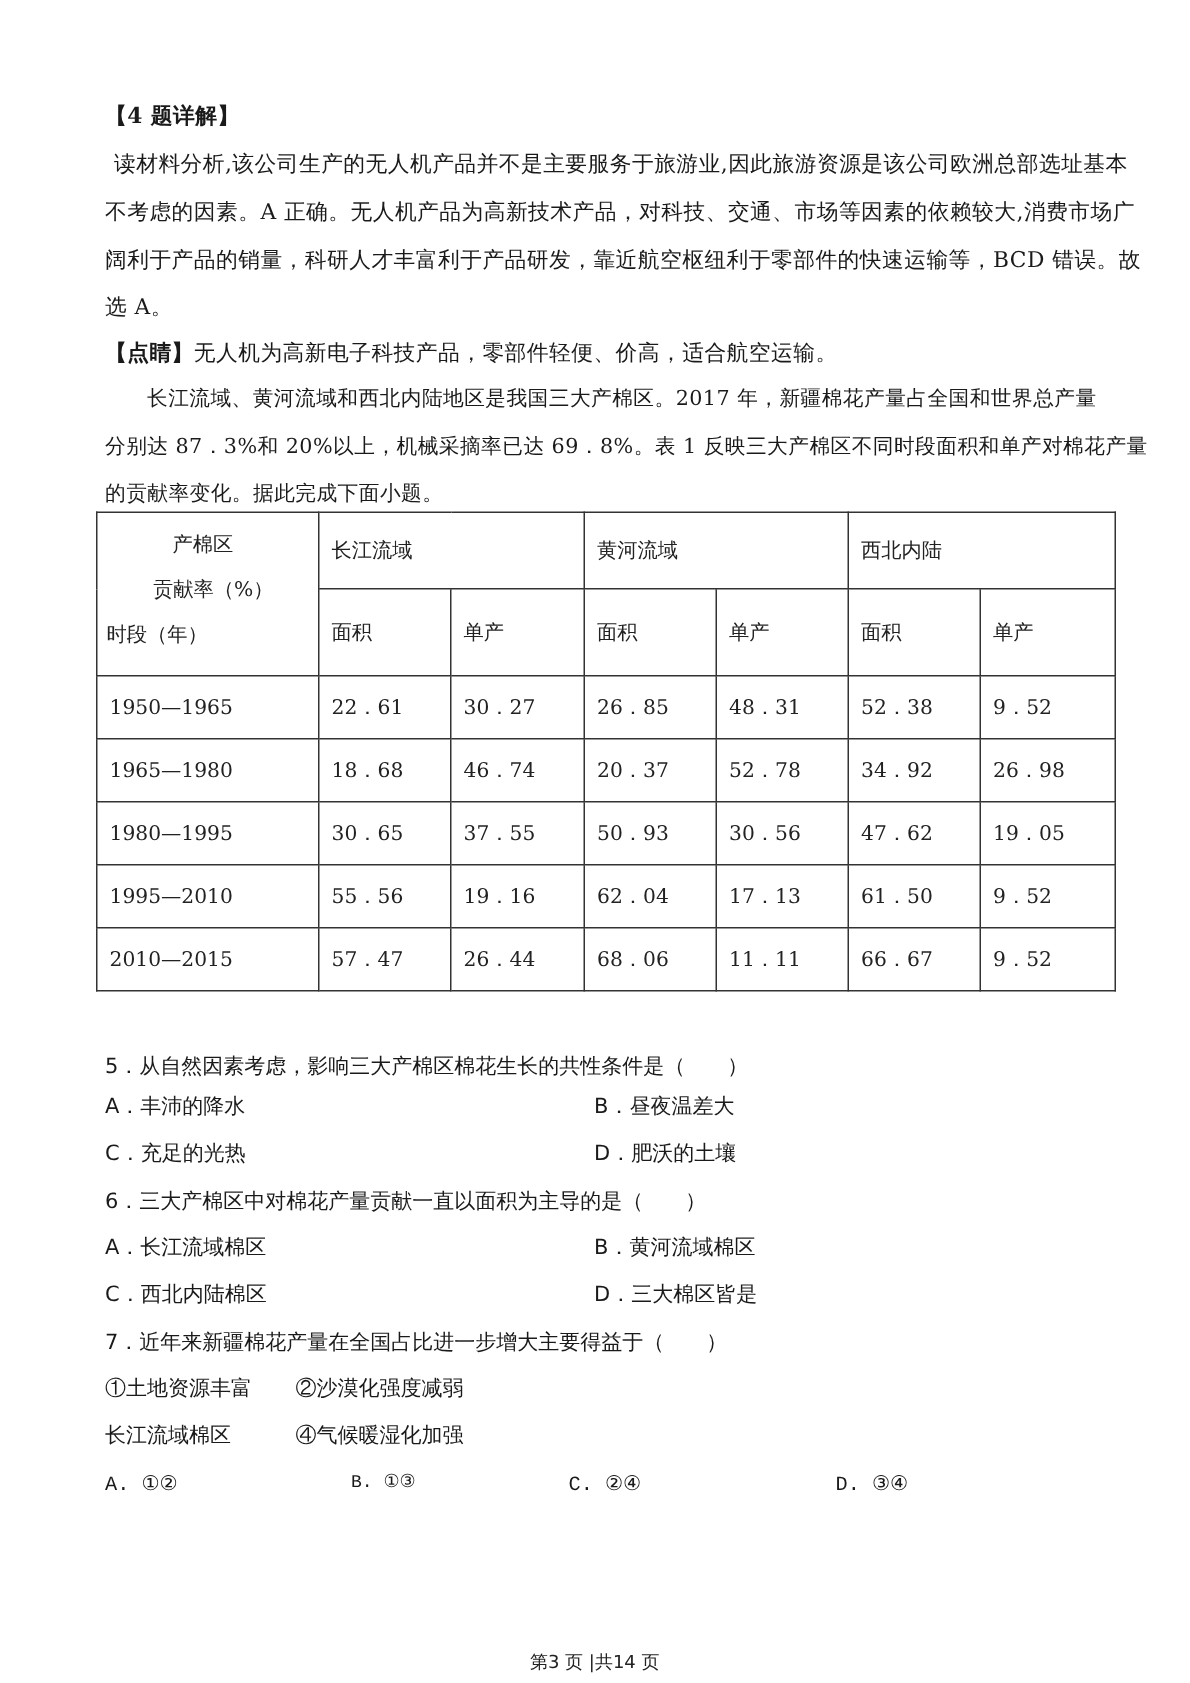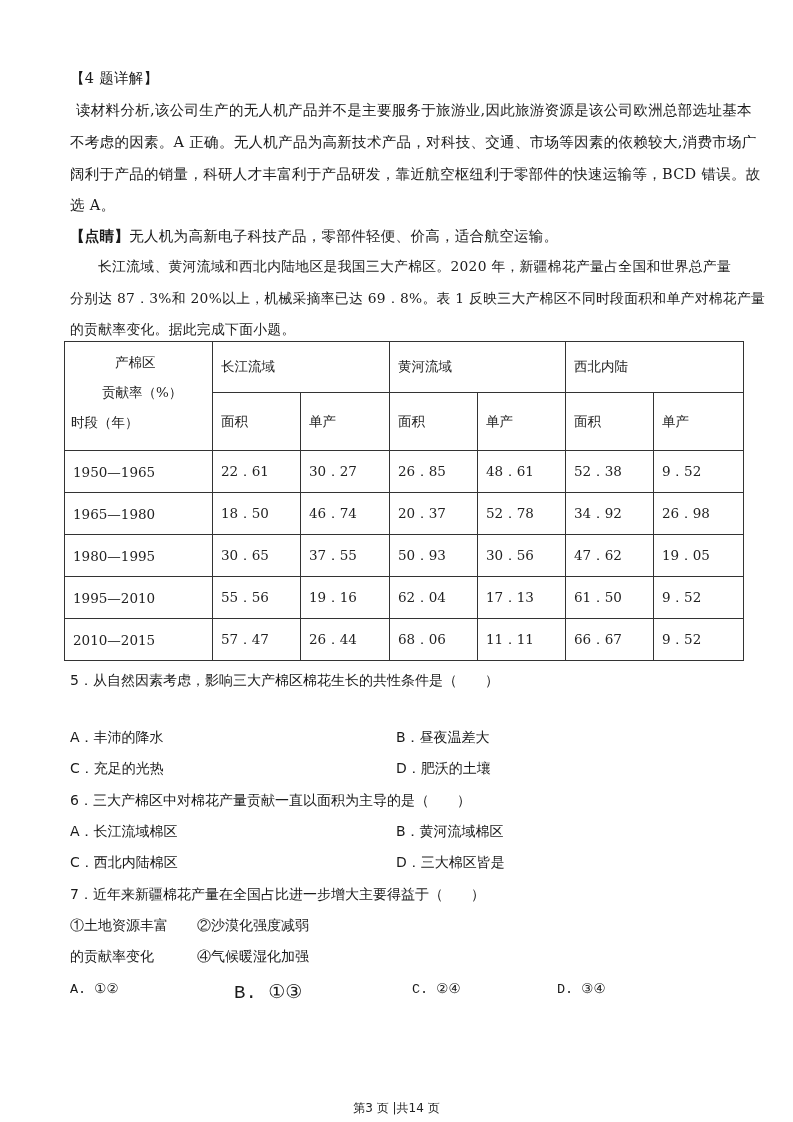--- a/index.html
+++ b/index.html
@@ -11,30 +11,30 @@
   .serif { font-family: Liberation Mono, monospace; }
   table.data { position: absolute; left: 64px; top: 341px; border-collapse: collapse;
                font-family: "DejaVu Serif", "Liberation Serif", serif; font-size: 13.5px; }
   table.data td { border: 1.3px solid #333; padding: 0 0 0 8px; vertical-align: middle; color: #222; }
   .hdr-cell { position: relative; }
   .footer { font-family: "DejaVu Sans", "Liberation Sans", sans-serif; font-size: 12px; color: #222; }
 </style>
 </head>
 <body>
 
-<div class="abs p" style="left:70px; top:62px; font-weight:normal;">【4 题详解】</div>
+<div class="abs p" style="left:70px; top:62px; font-weight:bold;">【4 题详解】</div>
 <div class="abs p" style="left:76px; top:94px;">读材料分析,该公司生产的无人机产品并不是主要服务于旅游业,因此旅游资源是该公司欧洲总部选址基本</div>
 <div class="abs p" style="left:70px; top:126px;">不考虑的因素。A 正确。无人机产品为高新技术产品，对科技、交通、市场等因素的依赖较大,消费市场广</div>
 <div class="abs p" style="left:70px; top:158px;">阔利于产品的销量，科研人才丰富利于产品研发，靠近航空枢纽利于零部件的快速运输等，BCD 错误。故</div>
 <div class="abs p" style="left:70px; top:189px;">选 A。</div>
 <div class="abs p" style="left:70px; top:220px;">
   <span style="font-weight:bold;">【点睛】</span><span>无人机为高新电子科技产品，零部件轻便、价高，适合航空运输。</span>
 </div>
 
-<div class="abs p" style="left:98px; top:250px; font-size:13.8px;">长江流域、黄河流域和西北内陆地区是我国三大产棉区。2020 年，新疆棉花产量占全国和世界总产量</div>
+<div class="abs p" style="left:98px; top:250px; font-size:13.8px;">长江流域、黄河流域和西北内陆地区是我国三大产棉区。2017 年，新疆棉花产量占全国和世界总产量</div>
 <div class="abs p" style="left:70px; top:282px; font-size:13.8px;text-align:right;">分别达 87．3%和 20%以上，机械采摘率已达 69．8%。表 1 反映三大产棉区不同时段面积和单产对棉花产量</div>
 <div class="abs p" style="left:70px; top:313px; font-size:13.8px;text-align:center;">的贡献率变化。据此完成下面小题。</div>
 
 <table class="data">
   <colgroup>
     <col style="width:148px">
       <col style="width:88px">
       <col style="width:89px">
       <col style="width:88px">
       <col style="width:88px">
@@ -60,27 +60,27 @@
     <td>面积</td>
     <td>单产</td>
     <td>面积</td>
     <td>单产</td>
   </tr>
   <tr style="height:42px;">
     <td>1950—1965</td>
     <td>22．61</td>
     <td>30．27</td>
     <td>26．85</td>
-    <td>48．61</td>
+    <td>48．31</td>
     <td>52．38</td>
     <td>9．52</td>
   </tr>
   <tr style="height:42px;">
     <td>1965—1980</td>
-    <td>18．50</td>
+    <td>18．68</td>
     <td>46．74</td>
     <td>20．37</td>
     <td>52．78</td>
     <td>34．92</td>
     <td>26．98</td>
   </tr>
   <tr style="height:42px;">
     <td>1980—1995</td>
     <td>30．65</td>
     <td>37．55</td>
@@ -103,35 +103,35 @@
     <td>57．47</td>
     <td>26．44</td>
     <td>68．06</td>
     <td>11．11</td>
     <td>66．67</td>
     <td>9．52</td>
   </tr>
 </tbody>
   </table>
 
-<div class="abs sans" style="left:70px; top:672px;">5．从自然因素考虑，影响三大产棉区棉花生长的共性条件是（　　）</div>
+<div class="abs sans" style="left:70px; top:702px;">5．从自然因素考虑，影响三大产棉区棉花生长的共性条件是（　　）</div>
 <div class="abs sans" style="left:70px; top:729px;">A．丰沛的降水</div>
 <div class="abs sans" style="left:396px; top:729px;">B．昼夜温差大</div>
 <div class="abs sans" style="left:70px; top:760px;">C．充足的光热</div>
 <div class="abs sans" style="left:396px; top:760px;">D．肥沃的土壤</div>
 
 <div class="abs sans" style="left:70px; top:792px;">6．三大产棉区中对棉花产量贡献一直以面积为主导的是（　　）</div>
 <div class="abs sans" style="left:70px; top:823px;">A．长江流域棉区</div>
 <div class="abs sans" style="left:396px; top:823px;">B．黄河流域棉区</div>
 <div class="abs sans" style="left:70px; top:854px;">C．西北内陆棉区</div>
 <div class="abs sans" style="left:396px; top:854px;">D．三大棉区皆是</div>
 
 <div class="abs sans" style="left:70px; top:886px;">7．近年来新疆棉花产量在全国占比进一步增大主要得益于（　　）</div>
 <div class="abs serif" style="left:70px; top:917px; font-size:14px;">①土地资源丰富</div>
 <div class="abs serif" style="left:197px; top:917px; font-size:14px;">②沙漠化强度减弱</div>
-<div class="abs serif" style="left:70px; top:948px; font-size:14px;">的贡献率变化</div>
+<div class="abs serif" style="left:70px; top:948px; font-size:14px;">长江流域棉区</div>
 <div class="abs serif" style="left:197px; top:948px; font-size:14px;">④气候暖湿化加强</div>
 <div class="abs serif" style="left:70px; top:980px; font-size:13.5px;">A. ①②</div>
-<div class="abs serif" style="left:234px; top:980px; font-size:19px;">B. ①③</div>
-<div class="abs serif" style="left:412px; top:980px; font-size:13.5px;">C. ②④</div>
+<div class="abs serif" style="left:234px; top:980px; font-size:12px;">B. ①③</div>
+<div class="abs serif" style="left:379px; top:980px; font-size:13.5px;">C. ②④</div>
 <div class="abs serif" style="left:557px; top:980px; font-size:13.5px;">D. ③④</div>
 
 <div class="abs footer" style="left:0; width:793px; text-align:center; top:1100px;">第3 页 |共14 页</div>
 
 </body></html>

